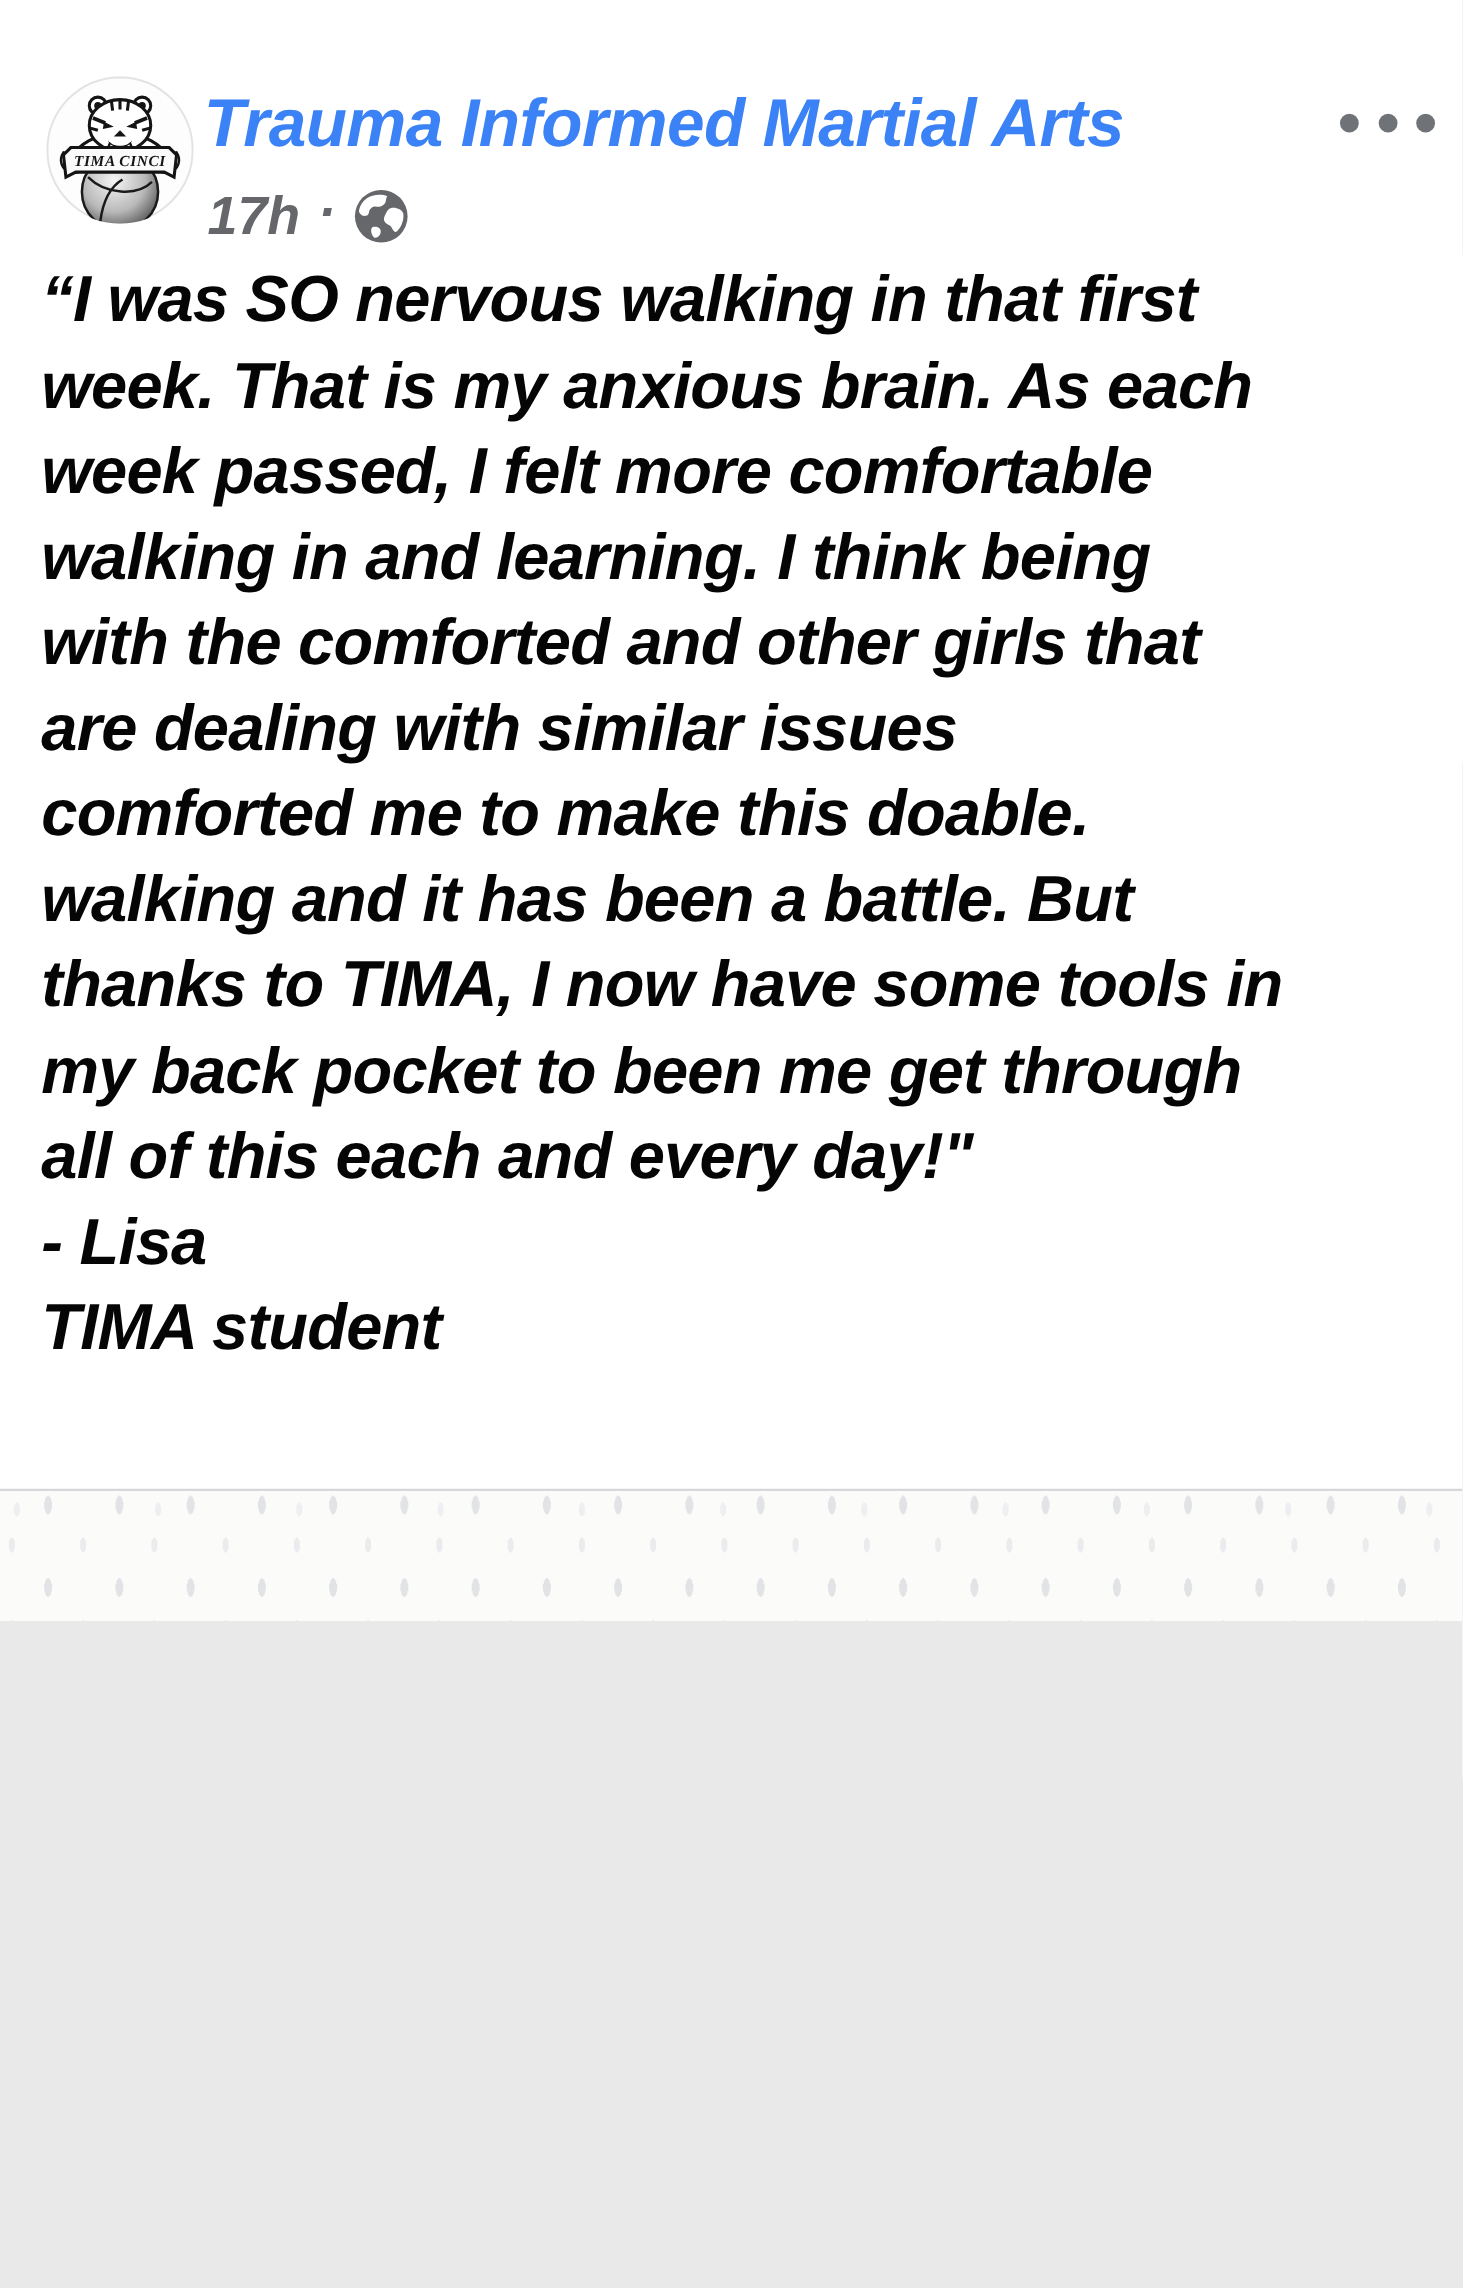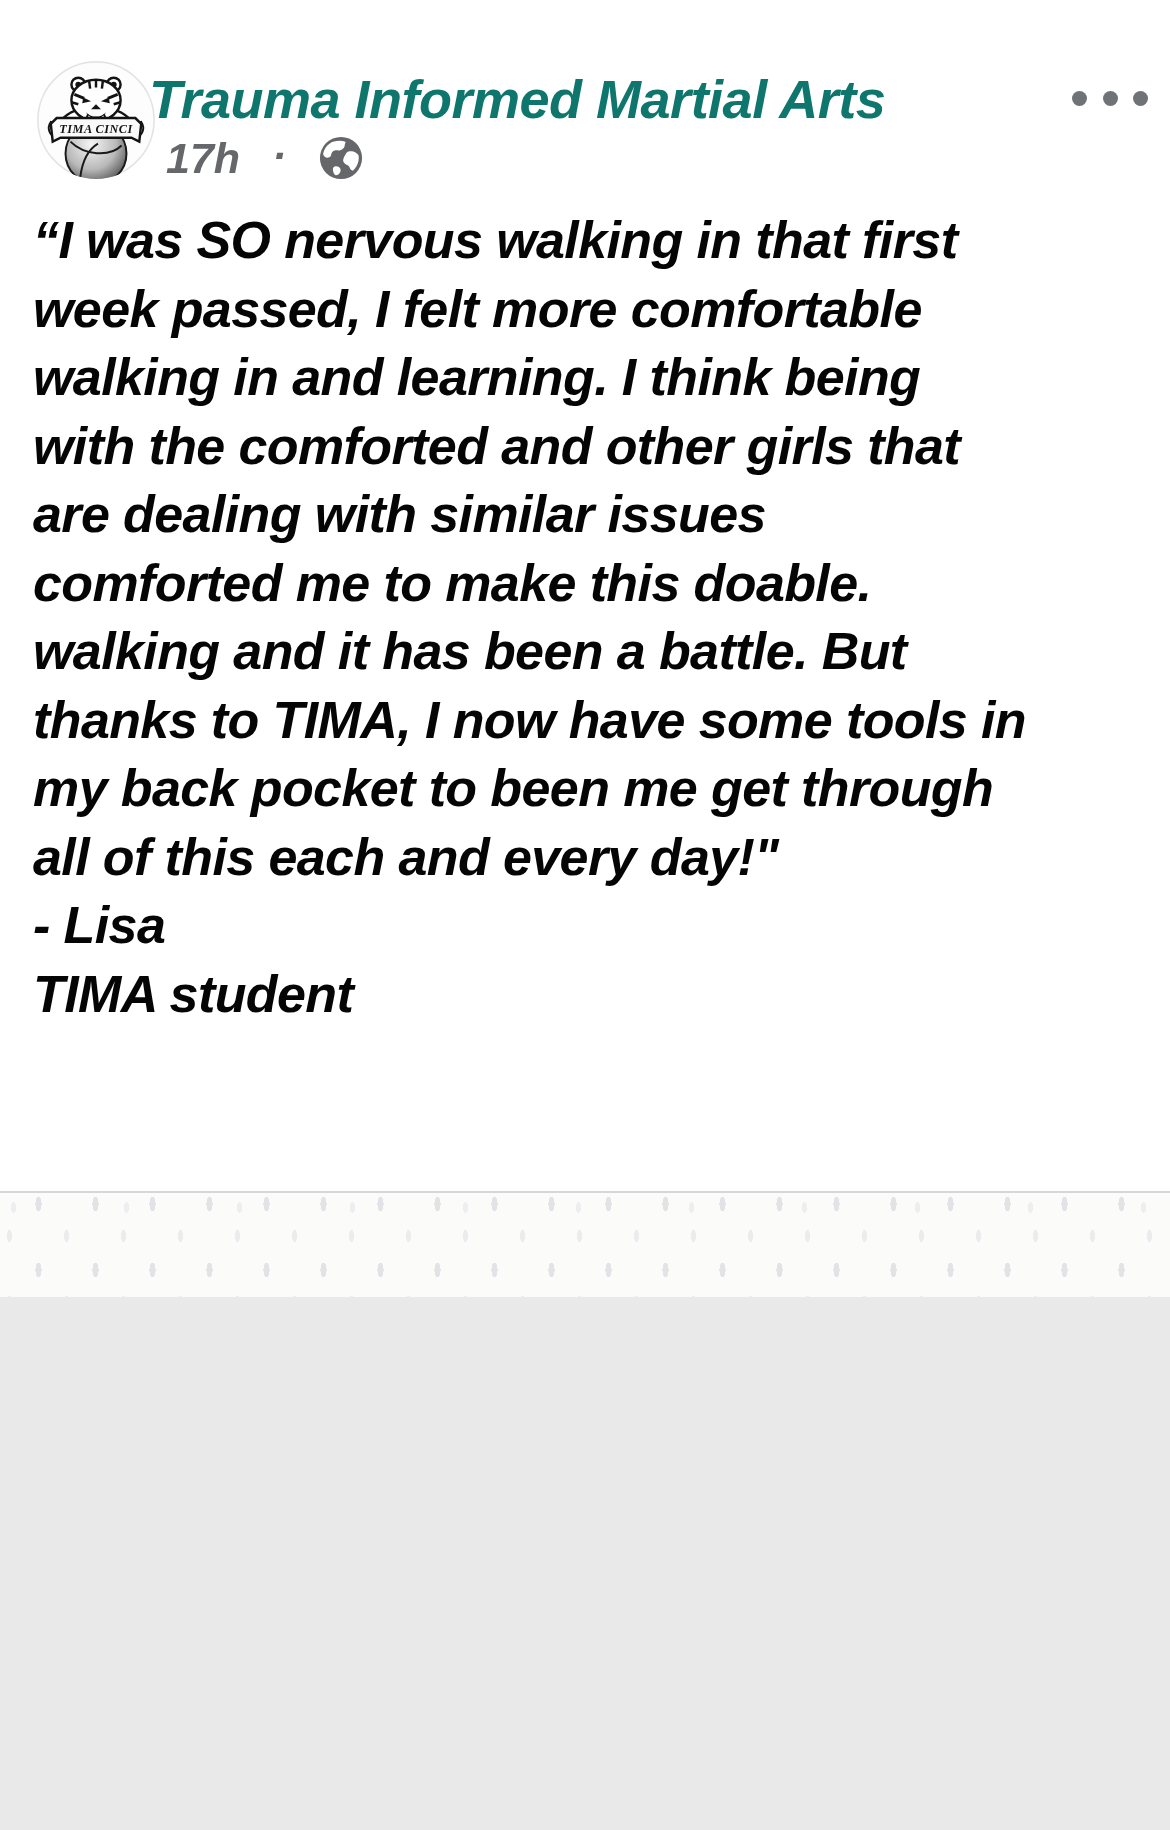--- a/index.html
+++ b/index.html
@@ -9,24 +9,24 @@
     font-family:"Liberation Sans",sans-serif;
     font-style:italic;
     -webkit-font-smoothing:antialiased;
   }
   
   .post-header{position:absolute;left:0;top:0;width:1170px;height:200px;}
   .avatar{position:absolute;left:37px;top:61px;width:118px;height:118px;border-radius:50%;
     overflow:hidden;background:#fff;box-shadow:0 0 0 1px rgba(0,0,0,0.08) inset;cursor:pointer;}
   .avatar svg{display:block;width:118px;height:118px;}
   .page-name{
-    position:absolute;left:149px;top:68px;
-    font-size:54px;font-weight:700;color:#0f766e;letter-spacing:-0.5px;white-space:nowrap;cursor:pointer;
+    position:absolute;left:163px;top:68px;
+    font-size:54px;font-weight:700;color:#3b82f6;letter-spacing:-0.5px;white-space:nowrap;cursor:pointer;
   }
-  .meta-row{position:absolute;left:166px;top:132px;height:52px;display:flex;align-items:center;gap:32px;
+  .meta-row{position:absolute;left:166px;top:147px;height:52px;display:flex;align-items:center;gap:14px;
     font-size:43px;font-weight:600;color:#65676b;}
   .meta-row .dot-sep{font-weight:700;transform:translateY(-3px);}
   .globe{width:46px;height:46px;display:inline-block;}
   .more-menu{position:absolute;left:1072px;top:78px;width:76px;height:40px;display:flex;align-items:center;
     justify-content:space-between;cursor:pointer;}
   .more-menu i{width:15px;height:15px;border-radius:50%;background:#6f7277;}
   
   .post-text{
     position:absolute;left:33px;top:206px;width:1120px;
     font-size:52px;line-height:68.5px;font-weight:700;color:#050505;letter-spacing:-0.6px;
@@ -110,20 +110,21 @@
 
     <div class="more-menu" aria-label="three-dots-menu-icon">
       <i></i>
       <i></i>
       <i></i>
     </div>
   </div>
 
   <div class="post-text">
       <div>“I was SO nervous walking in that first</div>
+      <div>week. That is my anxious brain. As each</div>
       <div>week passed, I felt more comfortable</div>
       <div>walking in and learning. I think being</div>
       <div>with the comforted and other girls that</div>
       <div>are dealing with similar issues</div>
       <div>comforted me to make this doable.</div>
       <div>walking and it has been a battle. But</div>
       <div>thanks to TIMA, I now have some tools in</div>
       <div>my back pocket to been me get through</div>
       <div>all of this each and every day!"</div>
       <div>- Lisa</div>

